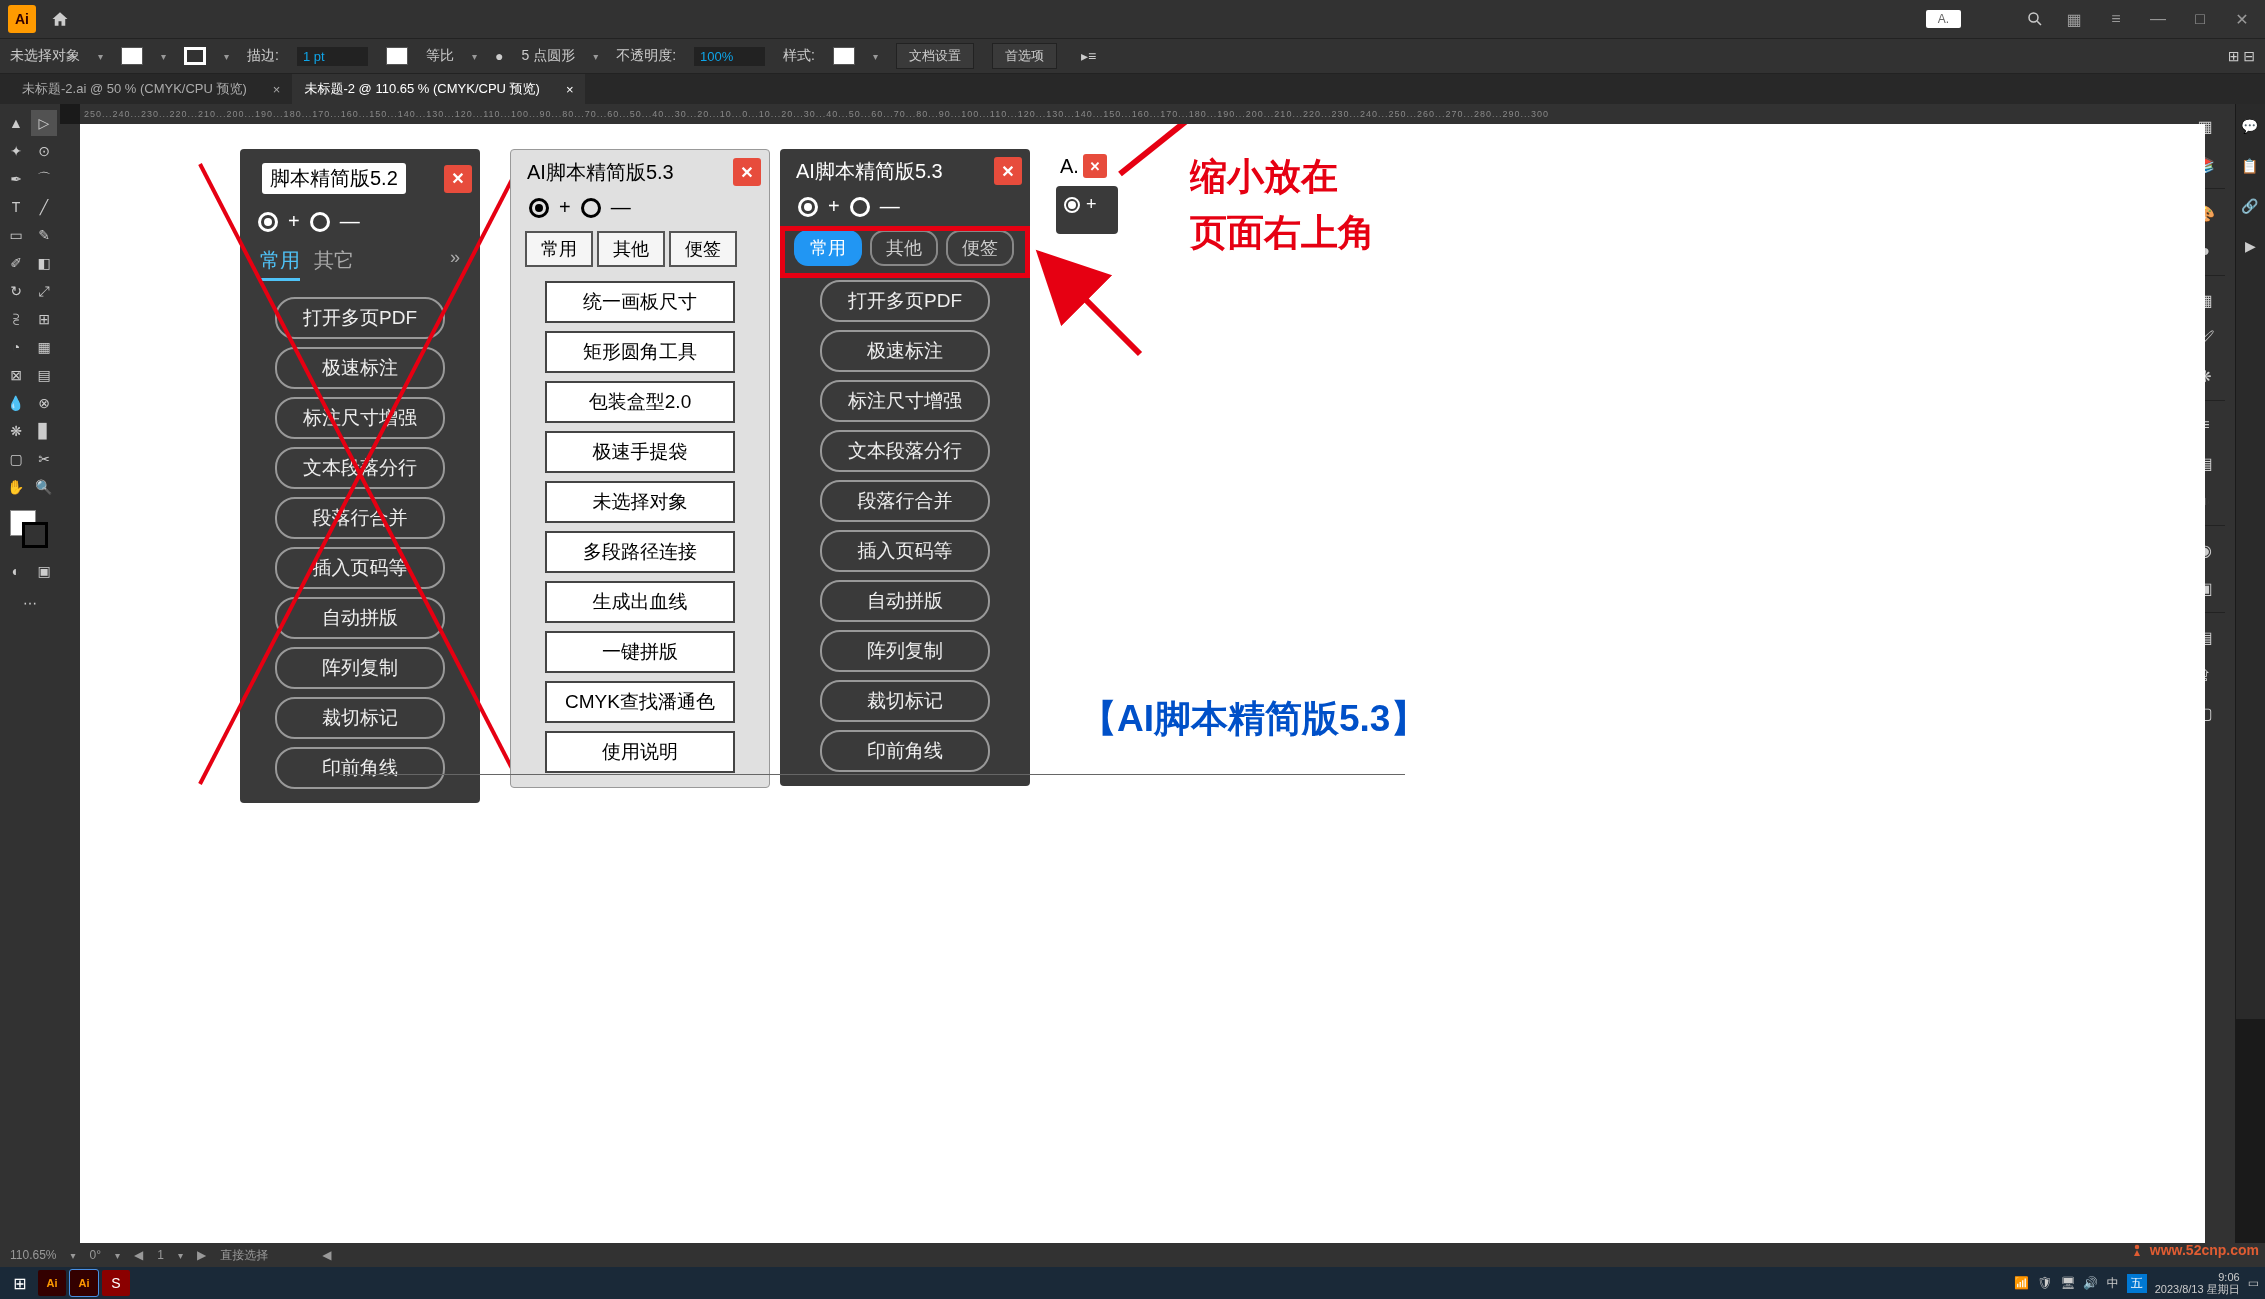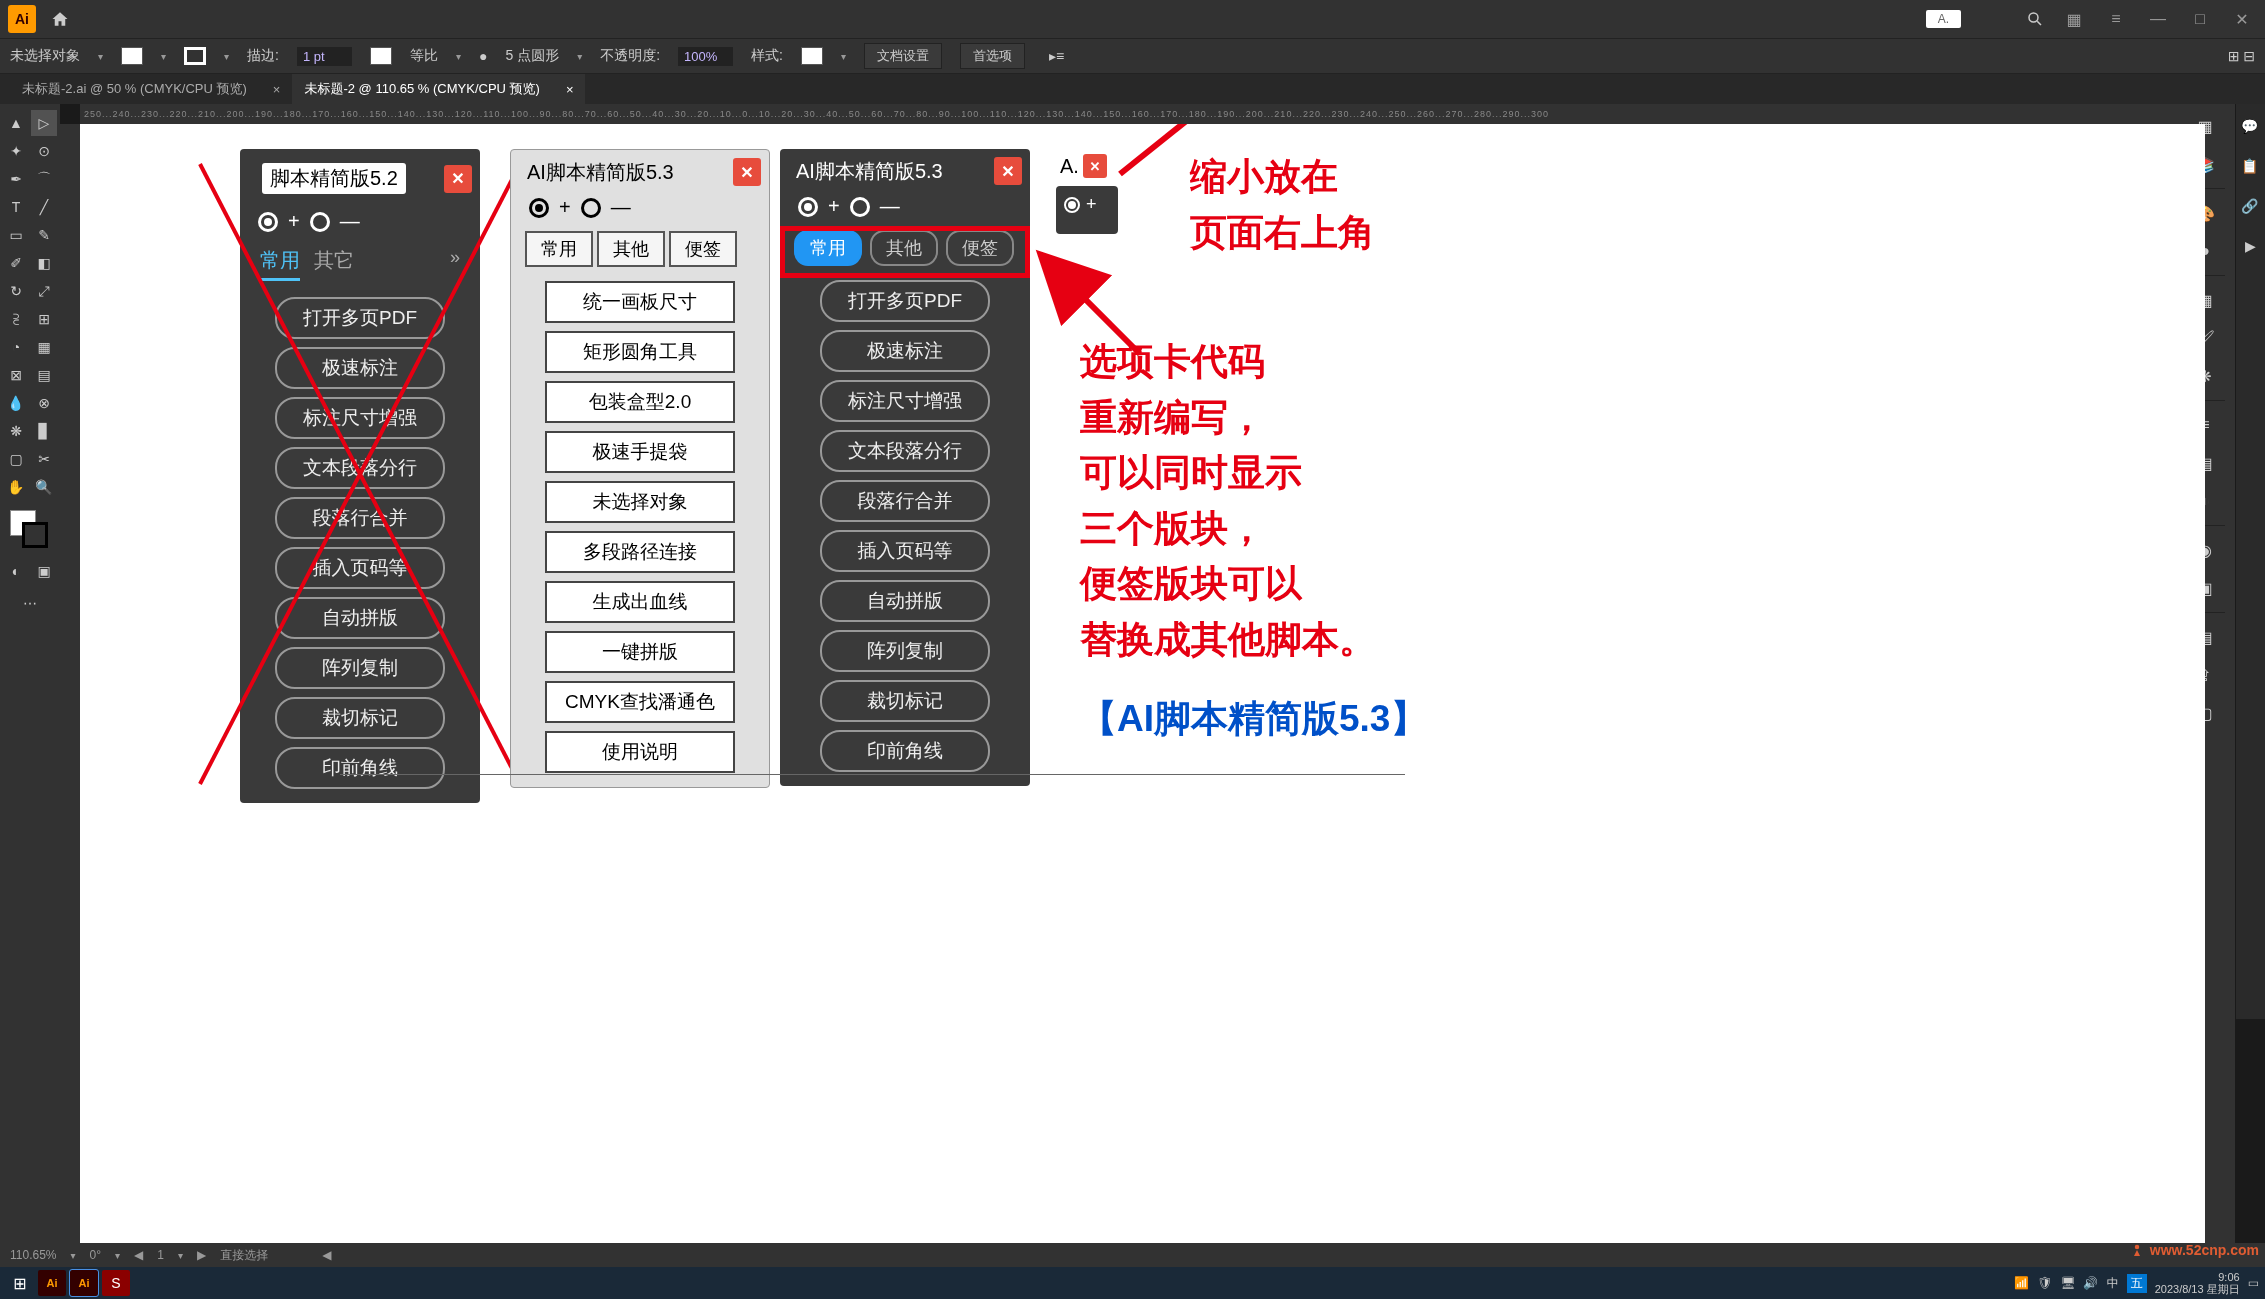--- a/index.html
+++ b/index.html
@@ -11,21 +11,21 @@
 .home-icon { width: 28px; height: 28px; display: flex; align-items: center; justify-content: center; margin-right: 20px; cursor: pointer; }
 .menu-items { display: flex; gap: 18px; }
 .menu-items span { cursor: pointer; }
 .menubar-right { margin-left: auto; display: flex; align-items: center; gap: 12px; }
 .mini-title-box { background: #fff; color: #666; padding: 2px 12px; font-size: 12px; border-radius: 2px; margin-right: 50px; }
 .search-box { width: 24px; height: 24px; display: flex; align-items: center; justify-content: center; }
 .window-ctrl { width: 30px; height: 30px; display: flex; align-items: center; justify-content: center; color: #999; }
 
 
 .controlbar { height: 36px; background: #323232; border-top: 1px solid #222; border-bottom: 1px solid #222; display: flex; align-items: center; padding: 0 10px; color: #ccc; font-size: 14px; gap: 18px; }
-.ctrl-input { background: #222; color: #c4b5fd; border: none; padding: 2px 6px; width: 55px; font-size: 13px; }
+.ctrl-input { background: #222; color: #0ea5e9; border: none; padding: 2px 6px; width: 71px; font-size: 13px; }
 .swatch { width: 22px; height: 18px; background: #fff; border: 1px solid #555; }
 .dropdown-arrow { font-size: 10px; color: #999; }
 .ctrl-btn { background: #3a3a3a; border: 1px solid #222; color: #ccc; padding: 3px 12px; font-size: 13px; cursor: pointer; }
 
 
 .doc-tabs { height: 30px; background: #282828; display: flex; align-items: center; padding-left: 10px; font-size: 13px; color: #aaa; }
 .doc-tab { padding: 6px 12px; cursor: pointer; display: flex; align-items: center; gap: 26px; }
 .doc-tab.active { background: #323232; color: #fff; }
 .ruler-h { position: absolute; top: 104px; left: 80px; right: 60px; height: 20px; background: #323232; color: #888; font-size: 9px; overflow: hidden; white-space: nowrap; display: flex; align-items: center; padding-left: 4px; letter-spacing: 1px; }
 .ruler-v { position: absolute; top: 124px; left: 60px; width: 20px; bottom: 40px; background: #323232; }
@@ -390,26 +390,20 @@
           <path d="M0,0 L12,6 L0,12 Z" fill="#e60012"></path>
         </marker>
       </defs>
     <line x1="110" y1="110" x2="10" y2="10" stroke="#e60012" stroke-width="6" marker-end="url(#ah2)"></line>
   </svg>
 
   <div class="anno-text" style="left:1110px;top:25px">
     <div>缩小放在</div>
     <div>页面右上角</div>
   </div>
-  <div class="anno-text" style="left:1000px;top:210px;white-space:pre-line">选项卡代码
-重新编写，
-可以同时显示
-三个版块，
-便签版块可以
-替换成其他脚本。</div>
   <div class="anno-title" style="left:1000px;top:570px">【AI脚本精简版5.3】</div>
 
   <div style="position:absolute;left:260px;top:650px;right:800px;height:1px;background:#666"></div>
 </div>
 
 <div class="statusbar">
   <span>110.65%</span>
     <span class="dropdown-arrow">▾</span>
   <span>0°</span>
     <span class="dropdown-arrow">▾</span>

